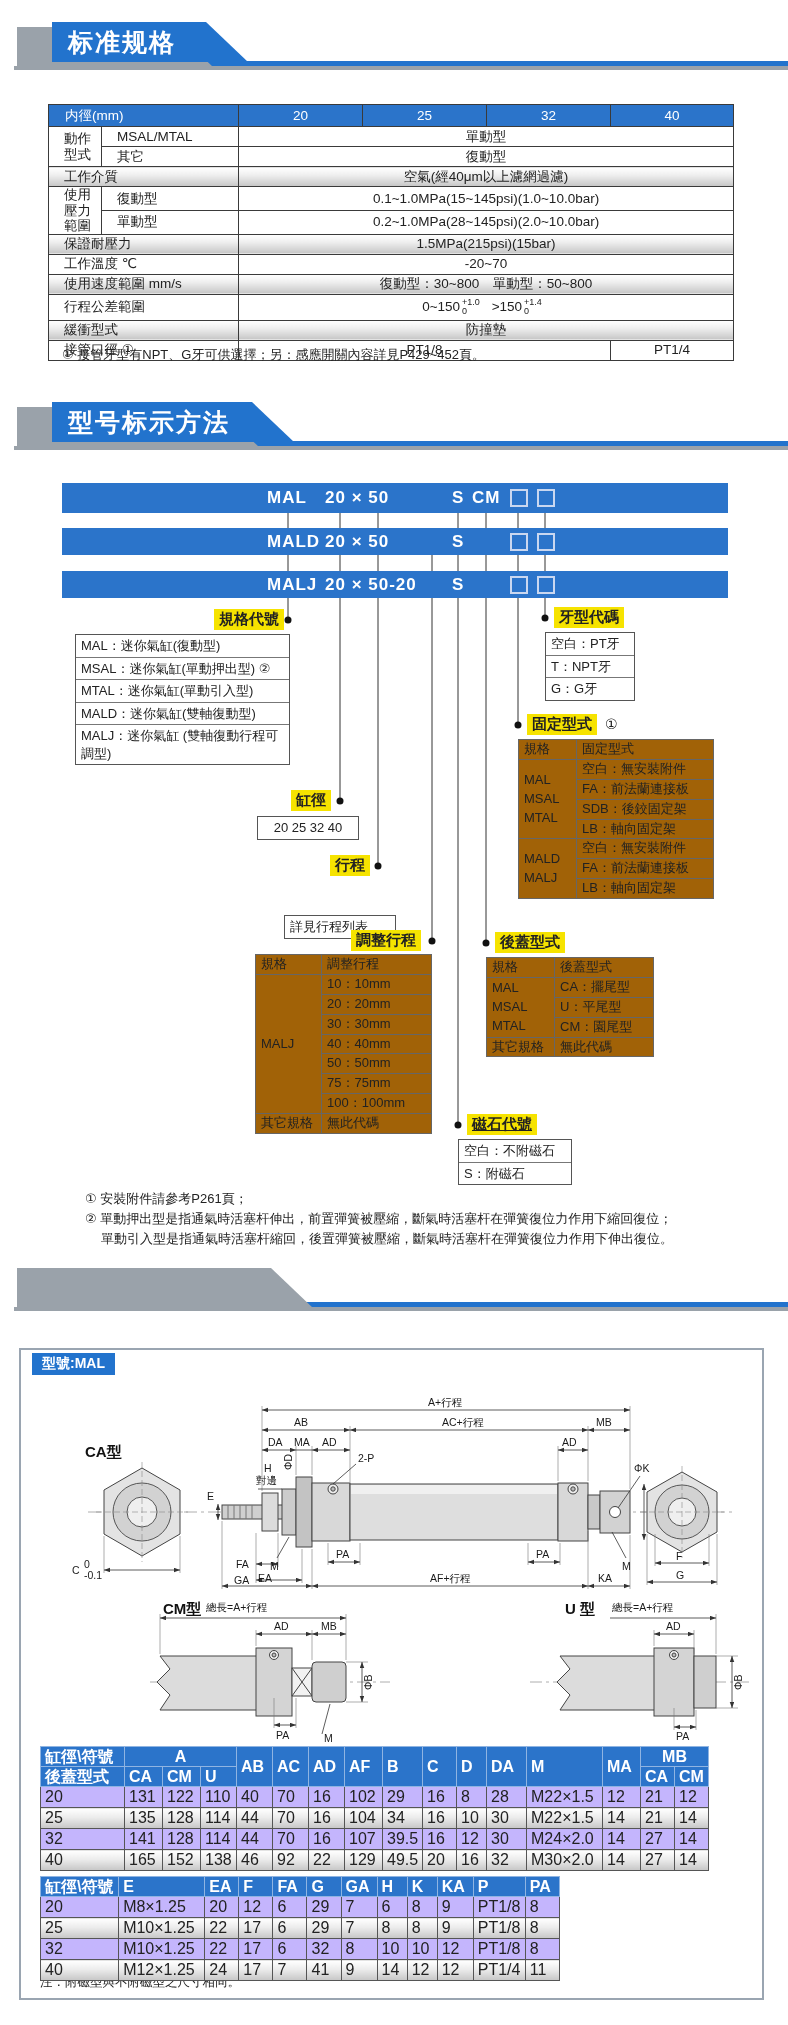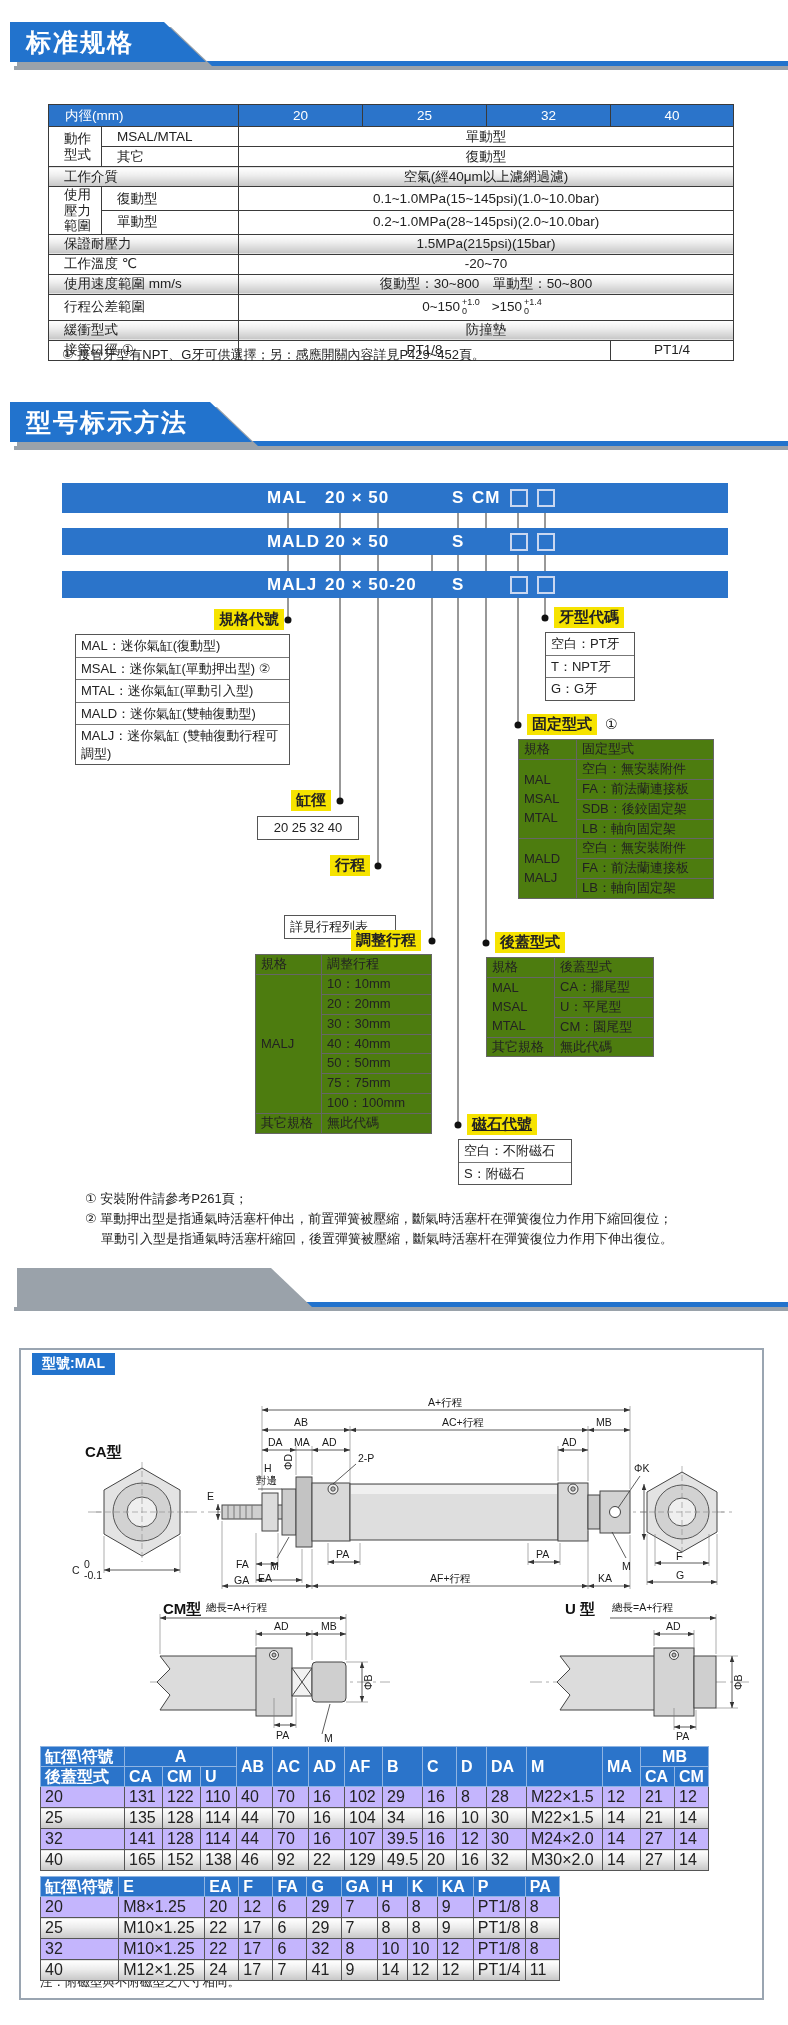--- a/index.html
+++ b/index.html
@@ -1,21 +1,21 @@
 <!DOCTYPE html>
 <html><head>
 <meta charset="utf-8">
 <style>
   html,body{margin:0;padding:0;background:#fff;}
   .page{position:relative;width:788px;height:2025px;background:#fff;overflow:hidden;
         font-family:"Liberation Sans","DejaVu Sans",sans-serif;color:#222;}
   
   .banner{position:absolute;height:40px;line-height:40px;background:#2273cd;color:#fff;
           font-size:25px;font-weight:bold;padding-left:16px;box-sizing:border-box;
-          clip-path:polygon(0 0,calc(100% - 42px) 0,100% 100%,0 100%);z-index:3;letter-spacing:2px;}
+          clip-path:polygon(0 0,calc(100% - 42px) 0,100% 100%,0 100%);z-index:3;letter-spacing:2px;margin-left:42px;}
   .banner-shadow{position:absolute;height:40px;background:#9aa2aa;
           clip-path:polygon(0 0,calc(100% - 42px) 0,100% 100%,0 100%);z-index:2;}
   .hline-blue{position:absolute;height:5px;background:#2273cd;z-index:1;}
   .hline-gray{position:absolute;height:4px;background:#9aa2aa;z-index:0;}
   
   table{border-collapse:collapse;}
   .spec{position:absolute;left:48px;top:104px;width:685px;table-layout:fixed;font-size:13.5px;}
   .spec td,.spec th{border:1px solid #3a3a3a;padding:0 4px;height:19px;line-height:1.15;
         text-align:center;font-weight:normal;overflow:hidden;}
   .spec .hd th{background:#2b74ca;color:#fff;height:21px;}
@@ -28,21 +28,21 @@
   .mbar{position:absolute;left:62px;width:666px;background:#2b74ca;color:#fff;font-weight:bold;font-size:17px;}
   .mbar span{position:absolute;top:50%;transform:translateY(-50%);white-space:nowrap;letter-spacing:1px;}
   .sq{position:absolute;top:50%;transform:translateY(-50%);width:14px;height:14px;border:2px solid #c9d7f0;background:transparent;}
   
   .ylab{position:absolute;background:#f6e300;color:#222;font-weight:bold;font-size:15px;
         padding:1px 5px;white-space:nowrap;z-index:4;}
   .ysfx{position:absolute;font-size:14px;color:#222;z-index:4;}
   .cbox{position:absolute;background:#fff;border:1px solid #555;font-size:13px;z-index:4;}
   .cbox .ci{padding:2px 5px;border-bottom:1px solid #777;line-height:1.35;}
   .cbox .ci:last-child{border-bottom:none;}
-  .ctab{position:absolute;background:#4d7c0f;font-size:13px;z-index:4;}
+  .ctab{position:absolute;background:#a16207;font-size:13px;z-index:4;}
   .ctab td{border:1px solid #666;padding:1px 5px;line-height:1.3;text-align:left;vertical-align:middle;}
   .conn{position:absolute;left:0;top:480px;z-index:1;pointer-events:none;}
   
   .dimbox{position:absolute;left:19px;top:1348px;width:745px;height:652px;border:2px solid #9aa5b1;box-sizing:border-box;background:#fff;}
   .modeltag{position:absolute;background:#2273cd;color:#fff;font-size:14px;font-weight:bold;padding:2px 10px;z-index:4;}
   .type-label{position:absolute;font-size:15px;font-weight:bold;color:#111;z-index:4;white-space:nowrap;}
   .draw{position:absolute;z-index:2;}
   .draw text{font-size:10.5px;fill:#1a1a1a;font-family:"Liberation Sans","DejaVu Sans",sans-serif;}
   .dtab{position:absolute;table-layout:fixed;font-size:16px;z-index:4;background:#c4b5fd;}
   .dtab th{background:#2b74ca;color:#fff;border:1px solid #8fb4e2;font-weight:bold;padding:0 4px;text-align:left;height:19px;line-height:1.1;}

